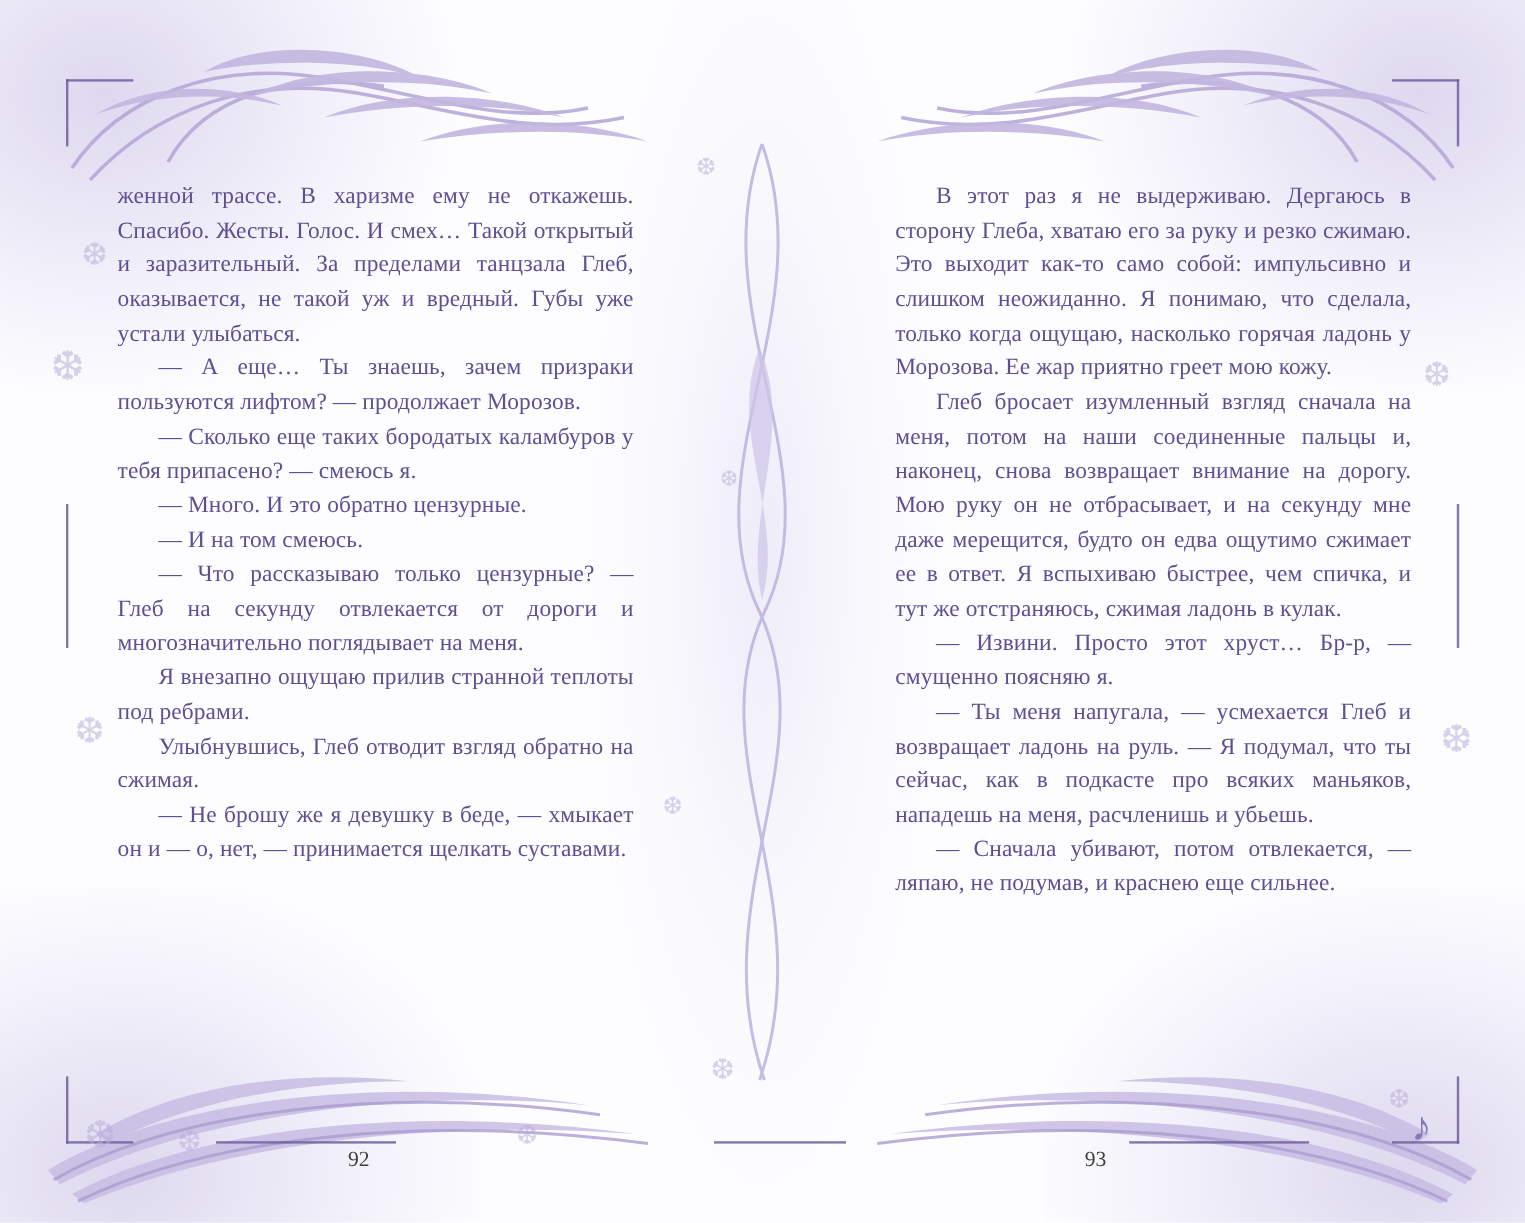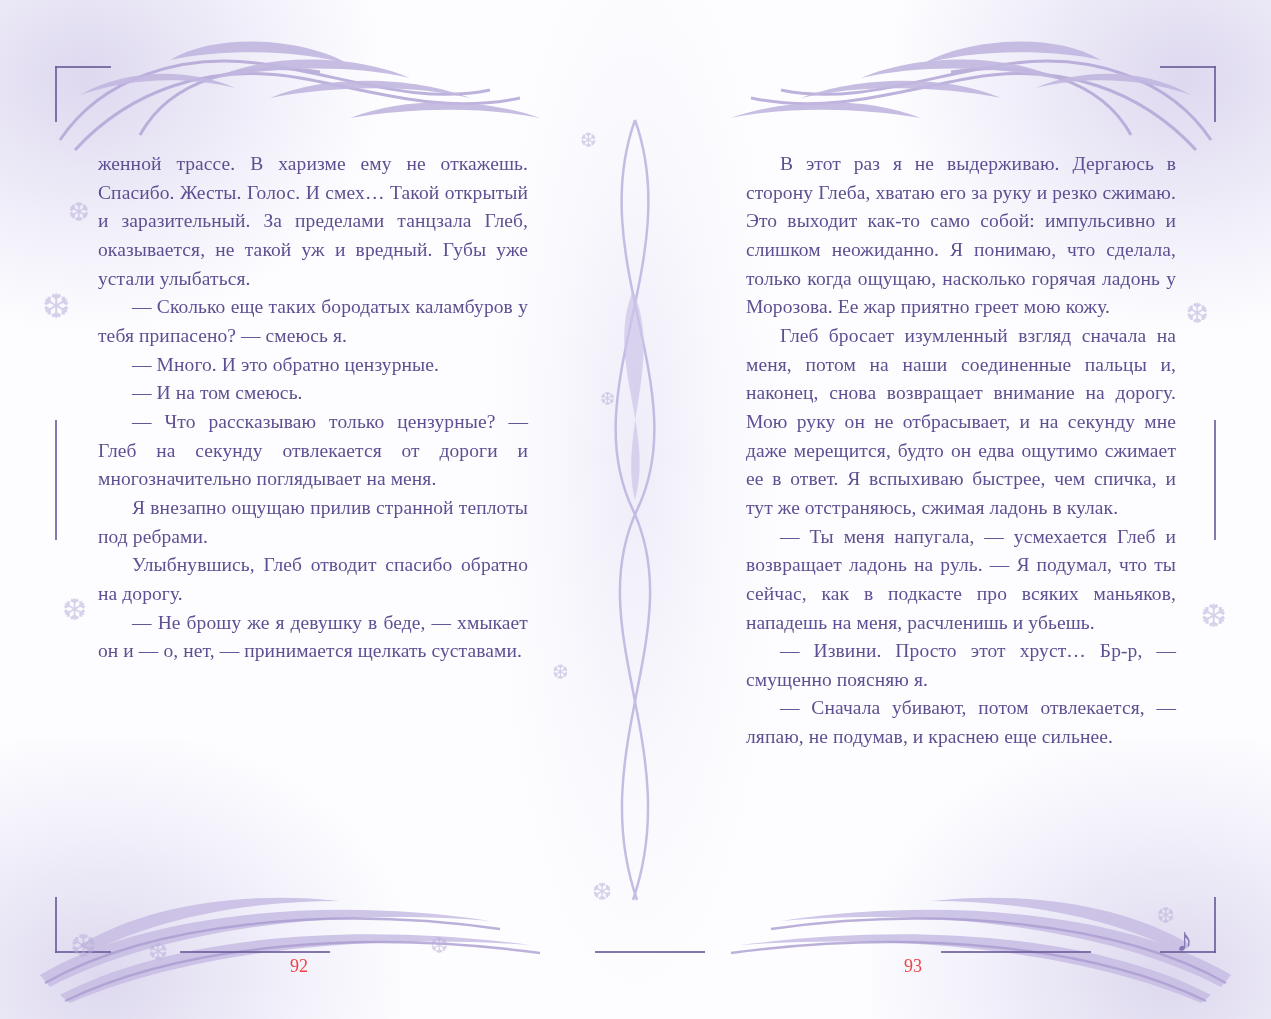--- a/index.html
+++ b/index.html
@@ -80,21 +80,21 @@
     text-indent: 34px;
   }
   .column p.noindent { text-indent: 0; }
 
   
   .folio {
     position: absolute;
     bottom: 42px;
     font-family: "Liberation Serif", serif;
     font-size: 18px;
-    color: #ef4444;
+    color: #404040;
   }
   .folio.left  { left: 290px; }
   .folio.right { left: 904px; }
 
   .note-icon {
     position: absolute;
     right: 78px;
     bottom: 62px;
     font-size: 34px;
     color: #8578b4;
@@ -213,34 +213,35 @@
   <div class="flake" style="left:580px; top:130px; font-size:20px;">❆</div>
   <div class="flake" style="left:600px; top:390px; font-size:18px;">❆</div>
   <div class="flake" style="left:552px; top:662px; font-size:20px;">❆</div>
   <div class="flake" style="left:592px; top:880px; font-size:24px;">❆</div>
   <div class="flake" style="right:62px; top:300px; font-size:28px;">❆</div>
   <div class="flake" style="right:44px; top:600px; font-size:32px;">❆</div>
   <div class="flake" style="right:96px; top:905px; font-size:22px;">❆</div>
 
   <div class="column left">
     <p class="noindent">женной трассе. В харизме ему не откажешь. Спасибо. Жесты. Голос. И смех… Такой открытый и заразительный. За пределами танцзала Глеб, оказывается, не такой уж и вредный. Губы уже устали улыбаться.</p>
+    <p>— А еще… Ты знаешь, зачем призраки пользуются лифтом? — продолжает Морозов.</p>
     <p>— Сколько еще таких бородатых каламбуров у тебя припасено? — смеюсь я.</p>
     <p>— Много. И это обратно цензурные.</p>
     <p>— И на том смеюсь.</p>
     <p>— Что рассказываю только цензурные? — Глеб на секунду отвлекается от дороги и многозначительно поглядывает на меня.</p>
     <p>Я внезапно ощущаю прилив странной теплоты под ребрами.</p>
-    <p>Улыбнувшись, Глеб отводит спасибо обратно на дорогу.</p>
+    <p>Улыбнувшись, Глеб отводит взгляд обратно на сжимая.</p>
     <p>— Не брошу же я девушку в беде, — хмыкает он и — о, нет, — принимается щелкать суставами.</p>
   </div>
 
   <div class="column right">
     <p>В этот раз я не выдерживаю. Дергаюсь в сторону Глеба, хватаю его за руку и резко сжимаю. Это выходит как-то само собой: импульсивно и слишком неожиданно. Я понимаю, что сделала, только когда ощущаю, насколько горячая ладонь у Морозова. Ее жар приятно греет мою кожу.</p>
     <p>Глеб бросает изумленный взгляд сначала на меня, потом на наши соединенные пальцы и, наконец, снова возвращает внимание на дорогу. Мою руку он не отбрасывает, и на секунду мне даже мерещится, будто он едва ощутимо сжимает ее в ответ. Я вспыхиваю быстрее, чем спичка, и тут же отстраняюсь, сжимая ладонь в кулак.</p>
+    <p>— Извини. Просто этот хруст… Бр-р, — смущенно поясняю я.</p>
     <p>— Ты меня напугала, — усмехается Глеб и возвращает ладонь на руль. — Я подумал, что ты сейчас, как в подкасте про всяких маньяков, нападешь на меня, расчленишь и убьешь.</p>
-    <p>— Извини. Просто этот хруст… Бр-р, — смущенно поясняю я.</p>
     <p>— Сначала убивают, потом отвлекается, — ляпаю, не подумав, и краснею еще сильнее.</p>
   </div>
 
   <div class="folio left">92</div>
   <div class="folio right">93</div>
 
   <div class="note-icon">♪</div>
 
 </div>
 

